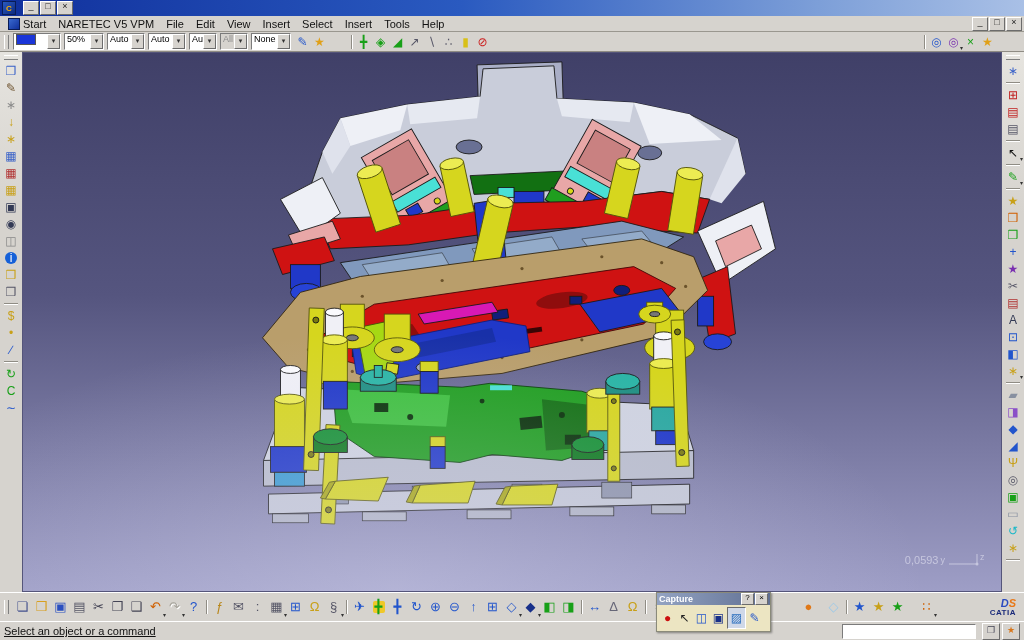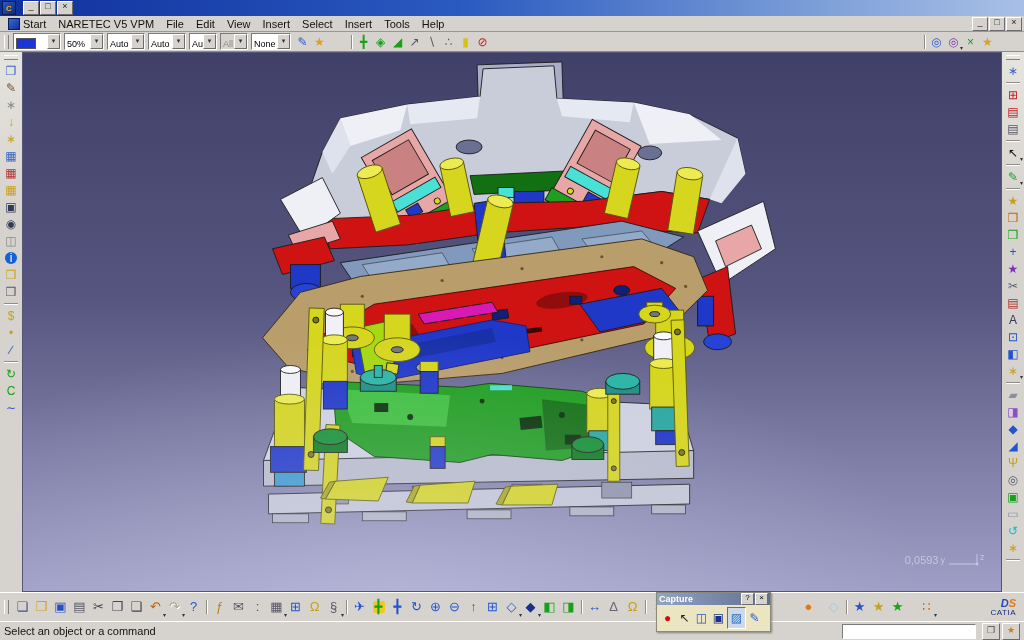--- a/index.html
+++ b/index.html
@@ -14,21 +14,21 @@
   
   .menubar{height:15px;background:#d6d3ce;display:flex;align-items:center;border-bottom:1px solid #9a978f;padding:0 2px;flex:0 0 auto;}
   .mitem{font-size:11px;color:#111;padding:0 6px;white-space:nowrap;display:inline-flex;align-items:center;gap:3px;}
   .mitem .sico{width:10px;height:10px;background:linear-gradient(135deg,#3a6ad0,#10309c);border:1px solid #0a1c55;display:inline-block;}
   .menubar .flex{flex:1;}
   
   .tbar{background:#d6d3ce;display:flex;align-items:center;flex:0 0 auto;}
   .props{height:19px;border-bottom:1px solid #8f8c84;padding:0 2px;}
   .handle{width:3px;height:14px;border-left:1px solid #fff;border-right:1px solid #808080;margin:0 4px 0 2px;flex:0 0 auto;}
   .vhandle{height:3px;width:14px;border-top:1px solid #fff;border-bottom:1px solid #808080;margin:2px auto;}
-  .combo{height:15px;background:#fff;border:1px solid;border-color:#7b7b7b #fff #fff #7b7b7b;display:inline-flex;align-items:flex-end;margin-right:3px;font-size:9px;flex:0 0 auto;}
+  .combo{height:15px;background:#fff;border:1px solid;border-color:#7b7b7b #fff #fff #7b7b7b;display:inline-flex;align-items:flex-start;margin-right:3px;font-size:9px;flex:0 0 auto;}
   .combo .cval{flex:1;padding:0 2px;color:#000;white-space:nowrap;overflow:hidden;}
   .combo .cbtn{width:11px;height:13px;background:#d6d3ce;border:1px solid;border-color:#fff #6c6c6c #6c6c6c #fff;font-size:7px;line-height:12px;text-align:center;color:#333;}
   .combo.dis{background:#d6d3ce;}
   .combo.dis .cval{color:#8b8b8b;}
   .swatch{width:18px;height:9px;border:1px solid #555;margin:0 2px;}
   .tbi{width:17px;height:17px;display:inline-flex;align-items:center;justify-content:center;position:relative;flex:0 0 auto;cursor:default;}
   .tbi .gl{font-size:12px;line-height:12px;display:inline-flex;align-items:center;justify-content:center;min-width:12px;height:12px;}
   .tbi.dis .gl{color:#a7a49c !important;text-shadow:1px 1px 0 #fff;}
   .tbi .dda{position:absolute;right:-1px;bottom:-1px;font-size:6px;color:#333;line-height:6px;}
   .tbi.sel{background:#cfd8e8;border:1px solid;border-color:#6c6c6c #fff #fff #6c6c6c;}
@@ -47,24 +47,24 @@
   .vp-svg{position:absolute;inset:0;width:100%;height:100%;}
   .axis-hud{position:absolute;right:14px;bottom:22px;display:flex;align-items:center;gap:2px;color:#c6c6de;font-size:11px;z-index:3;}
   .axis-hud svg{overflow:visible;}
   
   .bbar{height:28px;border-top:1px solid #fff;padding:0 2px;display:flex;align-items:center;}
   .bbar .tbi{width:19px;height:19px;}
   .bbar .tbi .gl{font-size:13px;}
   .logo{margin-left:auto;margin-right:6px;text-align:right;line-height:9px;flex:0 0 auto;}
   .logo .mark{font-size:11px;font-weight:bold;font-style:italic;color:#2a4ac0;}
   .logo .mark b{color:#e87818;}
-  .logo .ltxt{font-size:8px;font-weight:normal;color:#1a2a7a;letter-spacing:.5px;display:block;}
+  .logo .ltxt{font-size:8px;font-weight:bold;color:#1a2a7a;letter-spacing:.5px;display:block;}
   
   .sbar{height:18px;display:flex;align-items:center;padding:0 4px;border-top:1px solid #fff;}
-  .sbar .msg{font-size:11px;color:#111;flex:1;}
+  .sbar .msg{font-size:11px;color:#111;flex:1;text-decoration:underline;}
   .sb-input{width:128px;height:13px;border:1px solid;border-color:#7b7b7b #fff #fff #7b7b7b;font-size:10px;padding:0 2px;margin-right:4px;}
   .sb-btn{width:16px;height:15px;background:#d6d3ce;border:1px solid;border-color:#fff #6c6c6c #6c6c6c #fff;font-size:9px;line-height:13px;text-align:center;margin-left:2px;}
   
   .palette{position:absolute;left:656px;top:592px;width:113px;background:#ece5c2;border:1px solid #8a8a7a;box-shadow:1px 1px 2px rgba(0,0,0,.4);z-index:20;}
   .palette .ptitle{height:12px;background:linear-gradient(90deg,#93a3c2,#5f6f92);display:flex;align-items:center;padding:0 2px;}
   .palette .ptxt{color:#fff;font-size:9px;font-weight:bold;flex:1;}
   .palette .pbtn{width:11px;height:10px;background:#d6d3ce;border:1px solid;border-color:#fff #6c6c6c #6c6c6c #fff;font-size:8px;line-height:8px;text-align:center;margin-left:1px;}
   .palette .prow{display:flex;align-items:center;padding:2px;}
   .palette .tbi{width:17px;height:20px;background:#ece5c2;}
   .palette .tbi.sel{background:#cfd8e8;}

